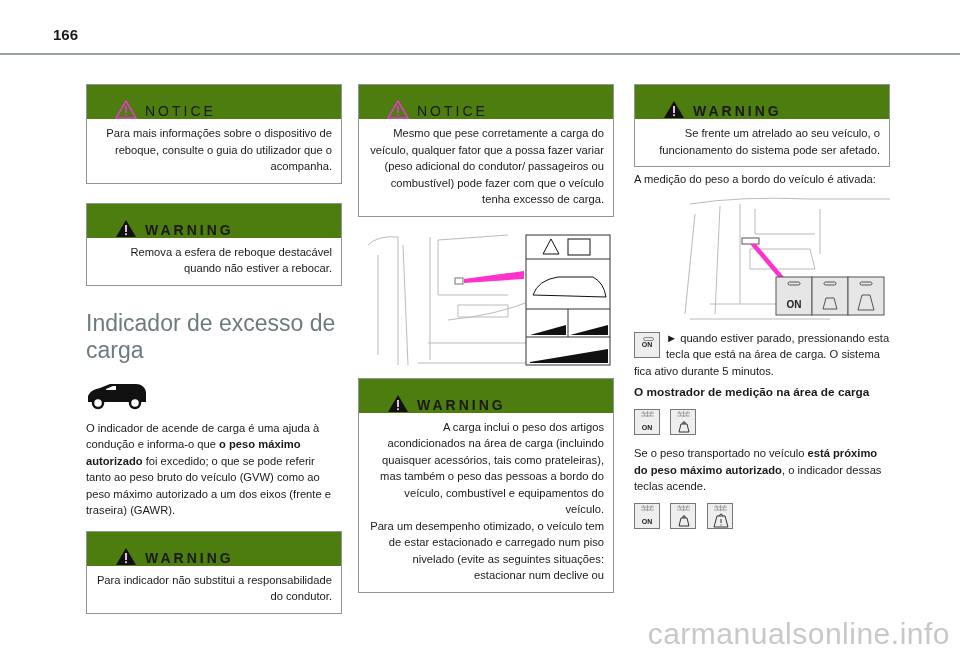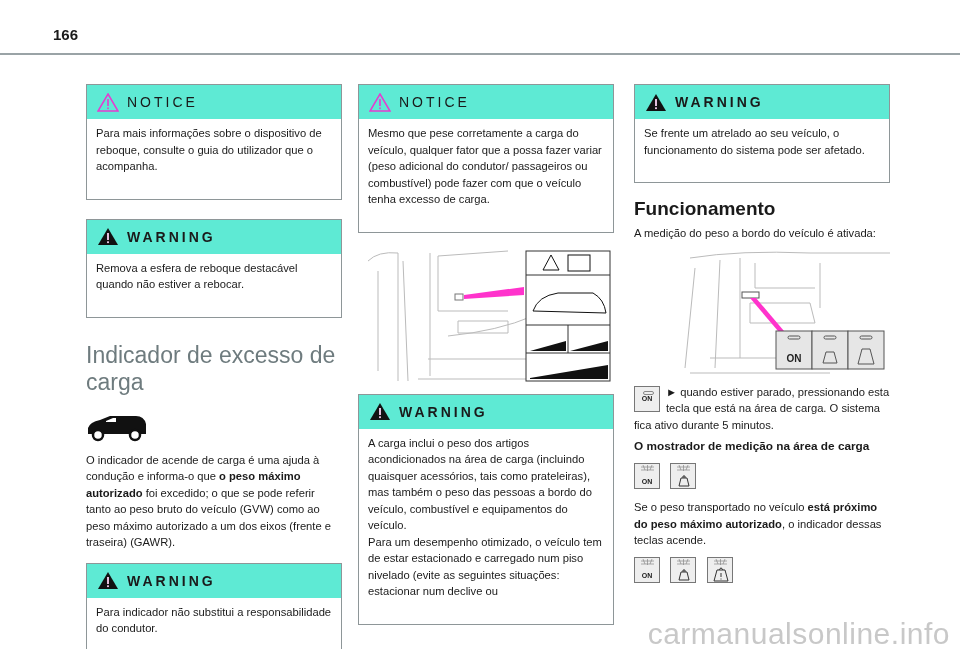--- a/index.html
+++ b/index.html
@@ -2,24 +2,24 @@
 <html><head>
 <meta charset="utf-8">
 <style>
   html, body { margin:0; padding:0; }
   body { width:960px; height:649px; background:#fff; position:relative; overflow:hidden;
          font-family:"Liberation Sans", sans-serif; color:#1a1a1a; }
   .page-num { position:absolute; left:53px; top:26px; font-size:15px; font-weight:bold; }
   .top-rule { position:absolute; left:0; top:53px; width:960px; height:2px; background:#9aa3a6; }
   .col { position:absolute; }
   .box { border:1px solid #8e9698; margin-bottom:0; }
-  .box-head { background:#5eead4; height:34px; display:flex; align-items:center; padding-left:10px; }
+  .box-head { background:#4d7c0f; height:34px; display:flex; align-items:flex-end; padding-left:28px; }
   .box-head .ttl { margin-left:8px; font-size:14px; letter-spacing:3px; }
   .box-head.warn .ttl { font-weight:bold; font-size:14px; letter-spacing:3px; }
-  .box-body { padding:6px 9px 24px 9px; font-size:11.2px; line-height:16.5px; }
+  .box-body { padding:6px 9px 8px 9px; font-size:11.2px; line-height:16.5px;text-align:right; }
   .h-big { font-size:23px; color:#6e7b7e; line-height:27px; }
   .h-fun { font-size:19px; font-weight:bold; line-height:24px; }
   .para { font-size:11.2px; line-height:16.5px; }
   .bold { font-weight:bold; }
   .sub-h { font-size:11.8px; font-weight:bold; }
   .key { display:inline-block; width:26px; height:26px; border:1px solid #777; background:#eee;
          position:relative; vertical-align:top; margin-right:6px; box-sizing:border-box; }
   .key .lbl { position:absolute; bottom:3px; left:0; right:0; text-align:center; font-size:7px; font-weight:bold; }
   .key .bar { position:absolute; top:4px; left:8px; width:9px; height:2px; border:1px solid #888; border-radius:2px; }
   .key .rays { position:absolute; top:1px; left:5px; width:15px; height:7px; }
@@ -146,21 +146,20 @@
       <svg width="22" height="19" viewBox="0 0 22 19">
           <polygon points="11,1 21,18 1,18" fill="#111"></polygon>
           <rect x="10.1" y="6" width="1.8" height="7" fill="#fdd3f6"></rect>
           <rect x="10.1" y="14.3" width="1.8" height="1.8" fill="#fdd3f6"></rect>
         </svg>
       <span class="ttl">WARNING</span>
     </div>
     <div class="box-body">Se frente um atrelado ao seu veículo, o funcionamento do sistema pode ser afetado.</div>
   </div>
 
-  <div class="h-fun" style="margin-top:14px;">Funcionamento</div>
   <div class="para" style="margin-top:4px;">A medição do peso a bordo do veículo é ativada:</div>
 
   <svg style="display:block;margin-top:6px;margin-left:46px;" width="212" height="130" viewBox="0 0 212 130">
     <g fill="none" stroke="#bbb" stroke-width="1">
       <path d="M10,10 Q60,2 130,5 L210,5"></path>
       <path d="M15,20 L5,120 M40,12 L35,120 M60,10 L60,110"></path>
       <path d="M75,15 L75,40 L135,40 M140,15 L140,60"></path>
       <path d="M70,55 L130,55 L135,75 L70,75 Z"></path>
       <path d="M10,125 L150,125 M30,110 L140,110"></path>
     </g>

